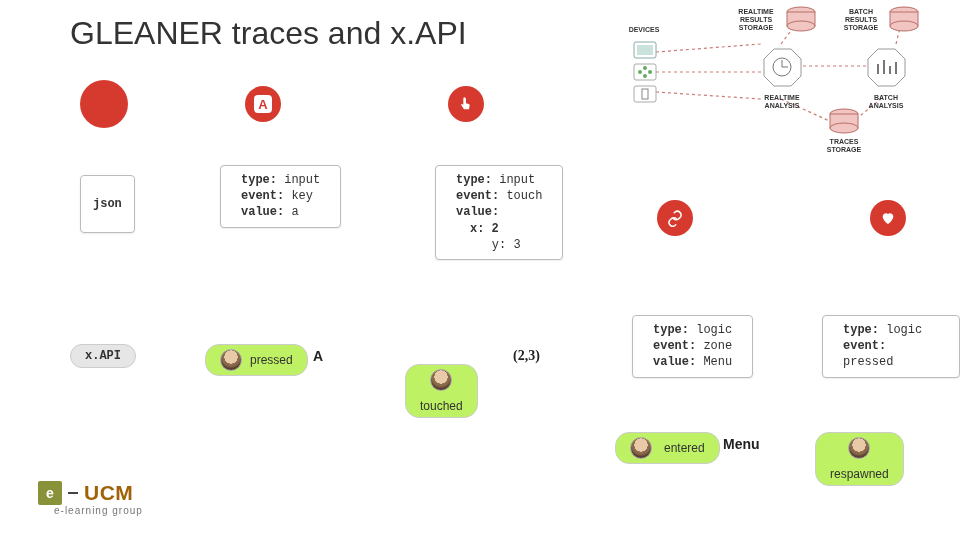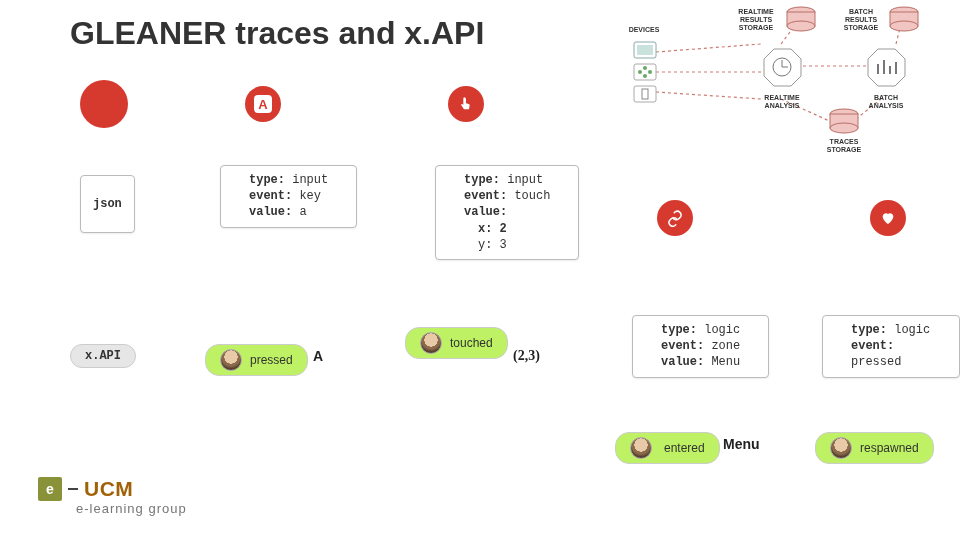--- a/index.html
+++ b/index.html
@@ -9,21 +9,21 @@
     background: #ffffff;
     font-family: Arial, Helvetica, sans-serif;
     position: relative;
     overflow: hidden;
   }
   .title {
     position: absolute;
     top: 15px;
     left: 70px;
     font-size: 32px;
-    font-weight: 700;
+    font-weight: 400;
     color: #333;
   }
   .red-circle {
     position: absolute;
     border-radius: 50%;
     background: #d63a2f;
     display: flex;
     align-items: center;
     justify-content: center;
   }
@@ -38,21 +38,21 @@
     align-items: center;
     justify-content: center;
     color: #d63a2f;
     font-weight: bold;
     font-size: 13px;
   }
   .card {
     position: absolute;
     border: 1px solid #bbb;
     border-radius: 4px;
-    padding: 6px 28px;
+    padding: 6px 20px;
     background: #fff;
     font-family: "Courier New", monospace;
     font-size: 12px;
     line-height: 1.35;
     color: #333;
     box-shadow: 0 1px 2px rgba(0,0,0,0.08);
   }
   .card .k { font-weight: bold; }
   .pill {
     position: absolute;
@@ -111,24 +111,24 @@
     height: 2px;
     background: #444;
   }
   .logo-text {
     font-size: 21px;
     font-weight: 700;
     color: #a16207;
     letter-spacing: 0.5px;
   }
   .logo-sub {
-    font-size: 13px;
+    font-size: 10px;
     color: #777;
     letter-spacing: 1px;
-    margin-left: 38px;
+    margin-left: 16px;
   }
   
   .arch {
     position: absolute;
     top: 4px;
     right: 24px;
     width: 330px;
     height: 150px;
   }
   .arch svg { position: absolute; top: 0; left: 0; }
@@ -187,21 +187,21 @@
   <div><span class="k">type:</span> <span>input</span></div>
   <div><span class="k">event:</span> <span>key</span></div>
   <div><span class="k">value:</span> <span>a</span></div>
 </div>
 
 <div class="card" style="top:165px; left:435px;">
   <div><span class="k">type:</span> <span>input</span></div>
   <div><span class="k">event:</span> <span>touch</span></div>
   <div><span class="k">value:</span></div>
   <div style="padding-left:14px;font-weight:bold;">x: <span>2</span></div>
-  <div style="padding-left:14px;">y: <span>3</span></div>
+  <div style="padding-left:14px;text-align:center;">y: <span>3</span></div>
 </div>
 
 <div class="card" style="top:315px; left:632px;">
   <div><span class="k">type:</span> <span>logic</span></div>
   <div><span class="k">event:</span> <span>zone</span></div>
   <div><span class="k">value:</span> <span>Menu</span></div>
 </div>
 
 <div class="card" style="top:315px; left:822px;">
   <div><span class="k">type:</span> <span>logic</span></div>
@@ -211,33 +211,33 @@
 <div class="pill bold" style="top:344px; left:70px;">
   <span>x.API</span>
 </div>
 
 <div class="pill" style="top:344px; left:205px;">
   <span class="avatar"></span>
   <span>pressed</span>
 </div>
 <div class="emph" style="top:348px; left:313px;">A</div>
 
-<div class="pill" style="top:327px; left:405px;">
+<div class="pill" style="top:364px; left:405px;flex-direction:column;">
   <span class="avatar"></span>
   <span>touched</span>
 </div>
 <div class="emph" style="top:348px; left:513px;font-family:Liberation Serif, serif;">(2,3)</div>
 
 <div class="pill" style="top:432px; left:615px;gap:12px;">
   <span class="avatar"></span>
   <span>entered</span>
 </div>
 <div class="emph" style="top:436px; left:723px;">Menu</div>
 
-<div class="pill" style="top:432px; left:815px;">
+<div class="pill" style="top:432px; left:815px;flex-direction:column;">
   <span class="avatar"></span>
   <span>respawned</span>
 </div>
 
 <div class="arch">
   <svg width="330" height="160">
 
     <g stroke="#cc7b73" stroke-width="1.2" stroke-dasharray="3,3" fill="none">
       <line x1="50" y1="48" x2="155" y2="40"></line>
       <line x1="50" y1="68" x2="155" y2="68"></line>

